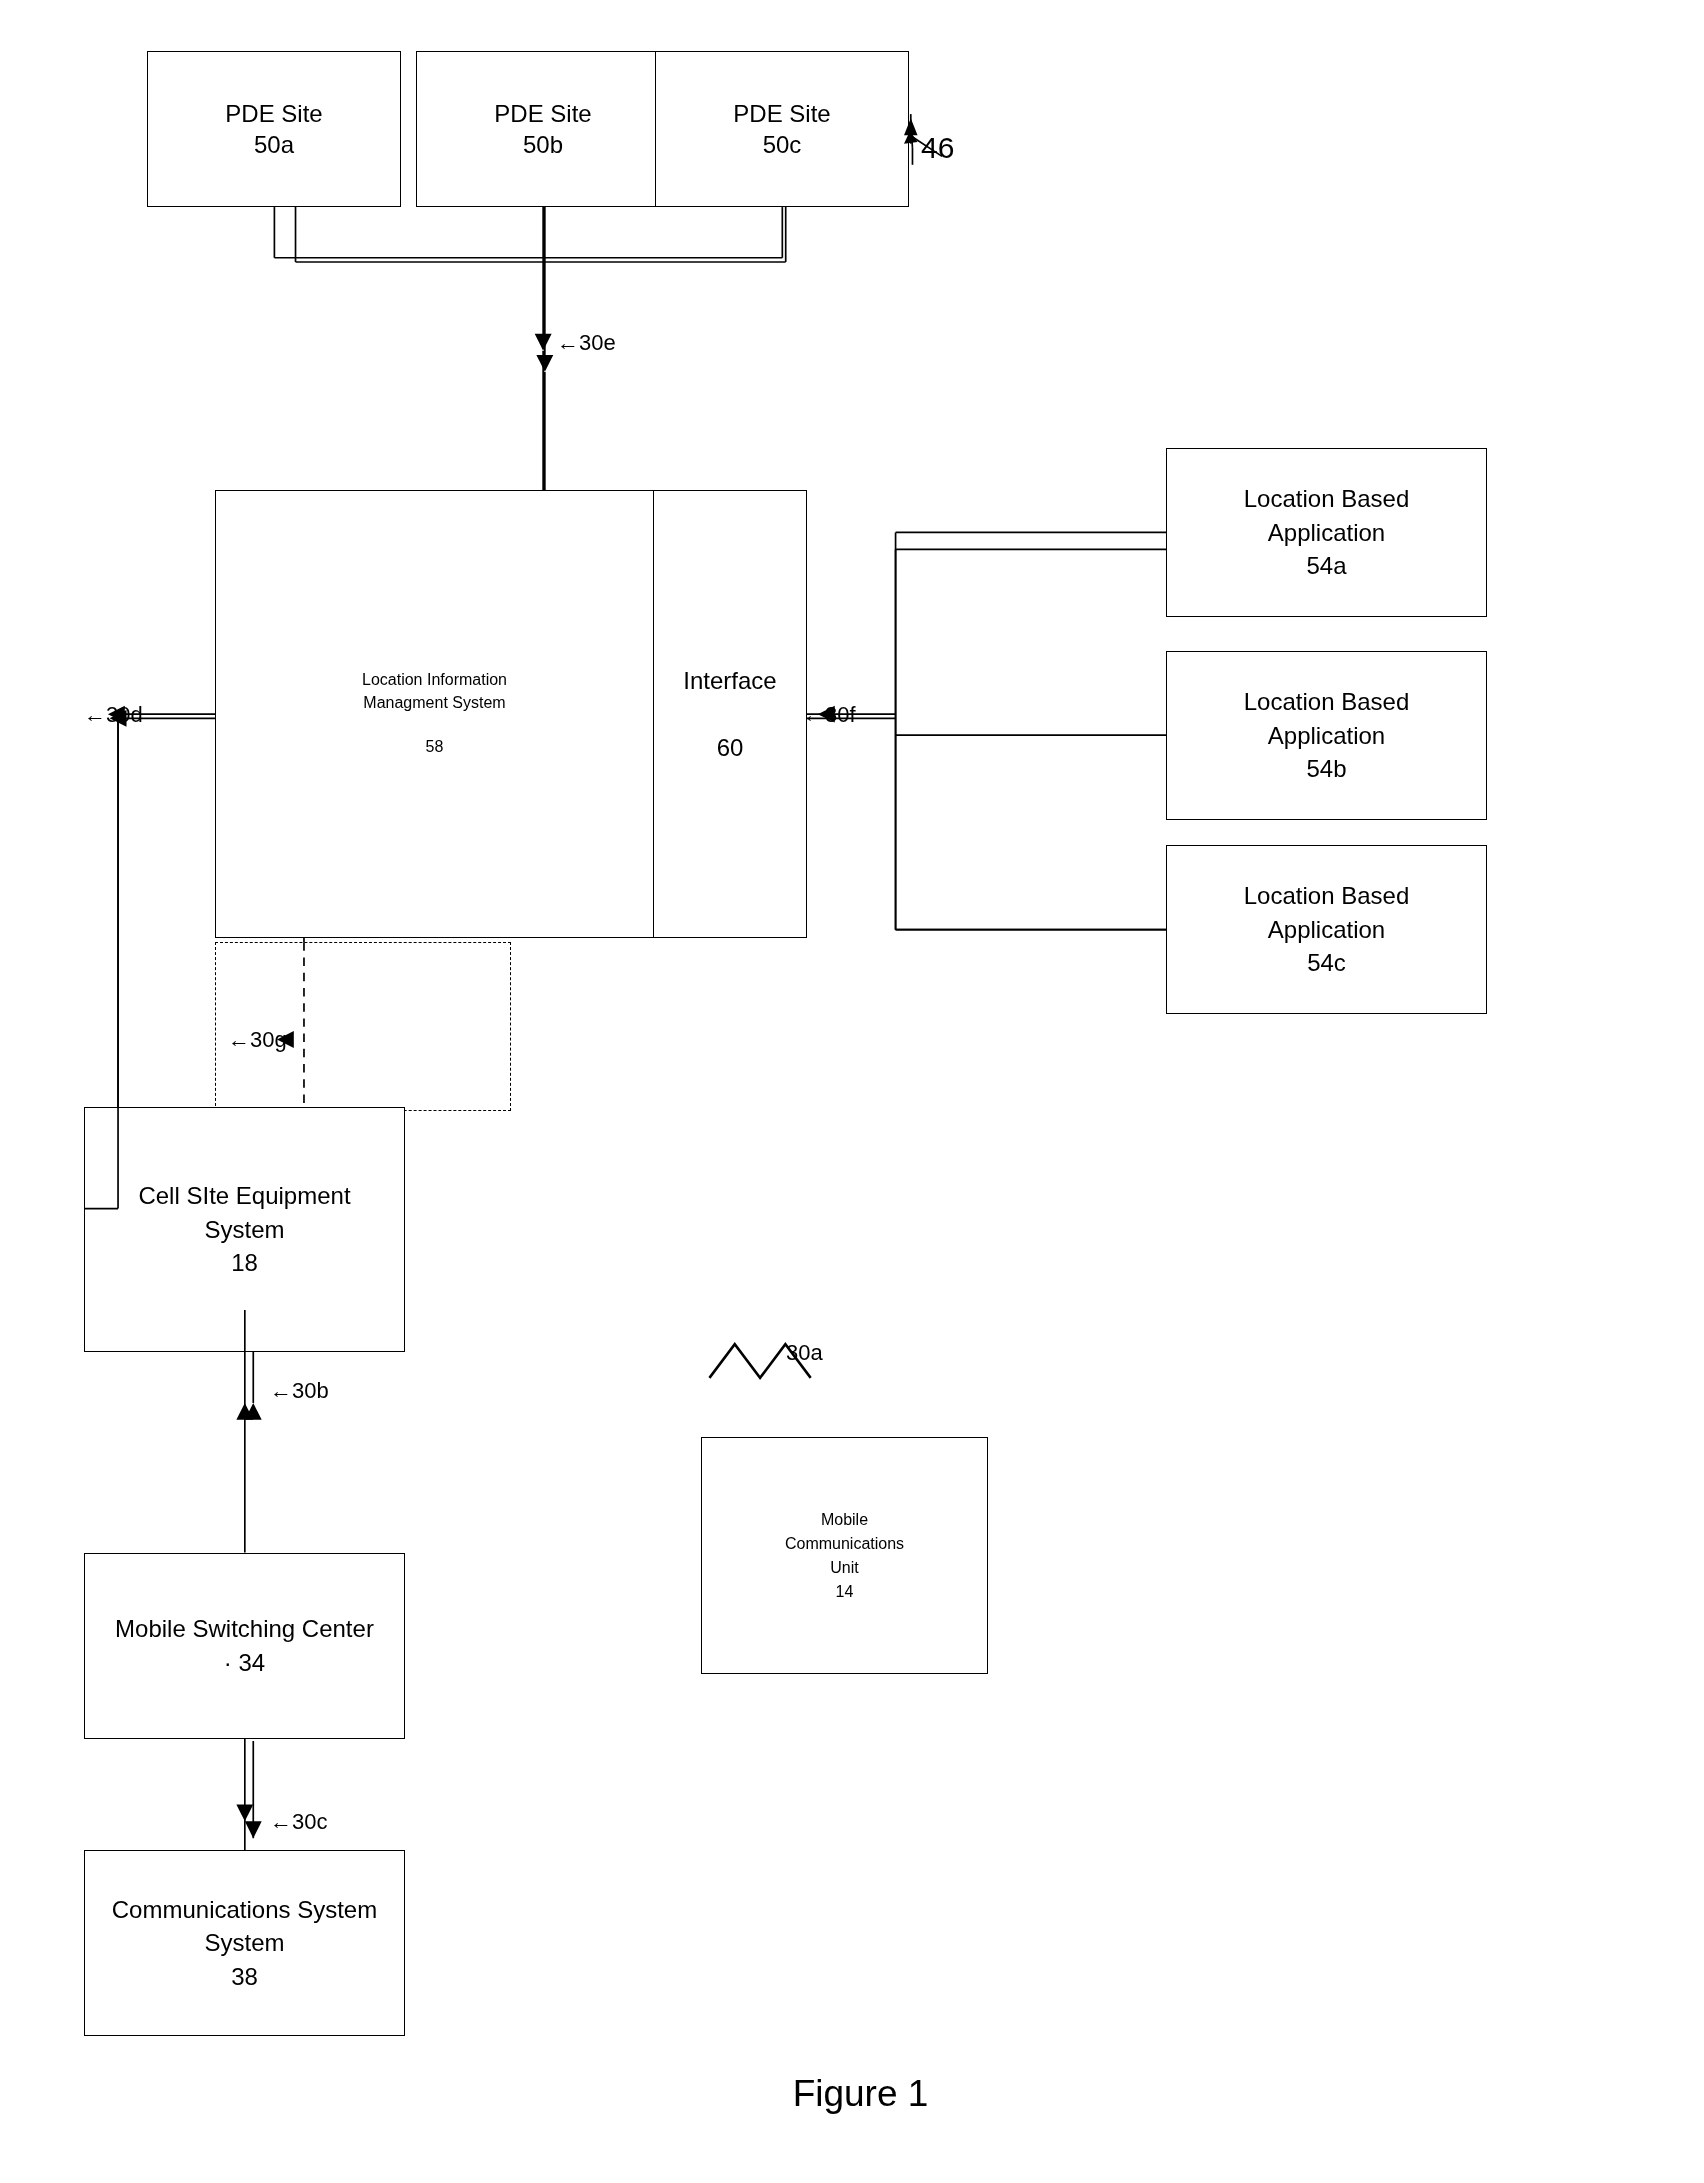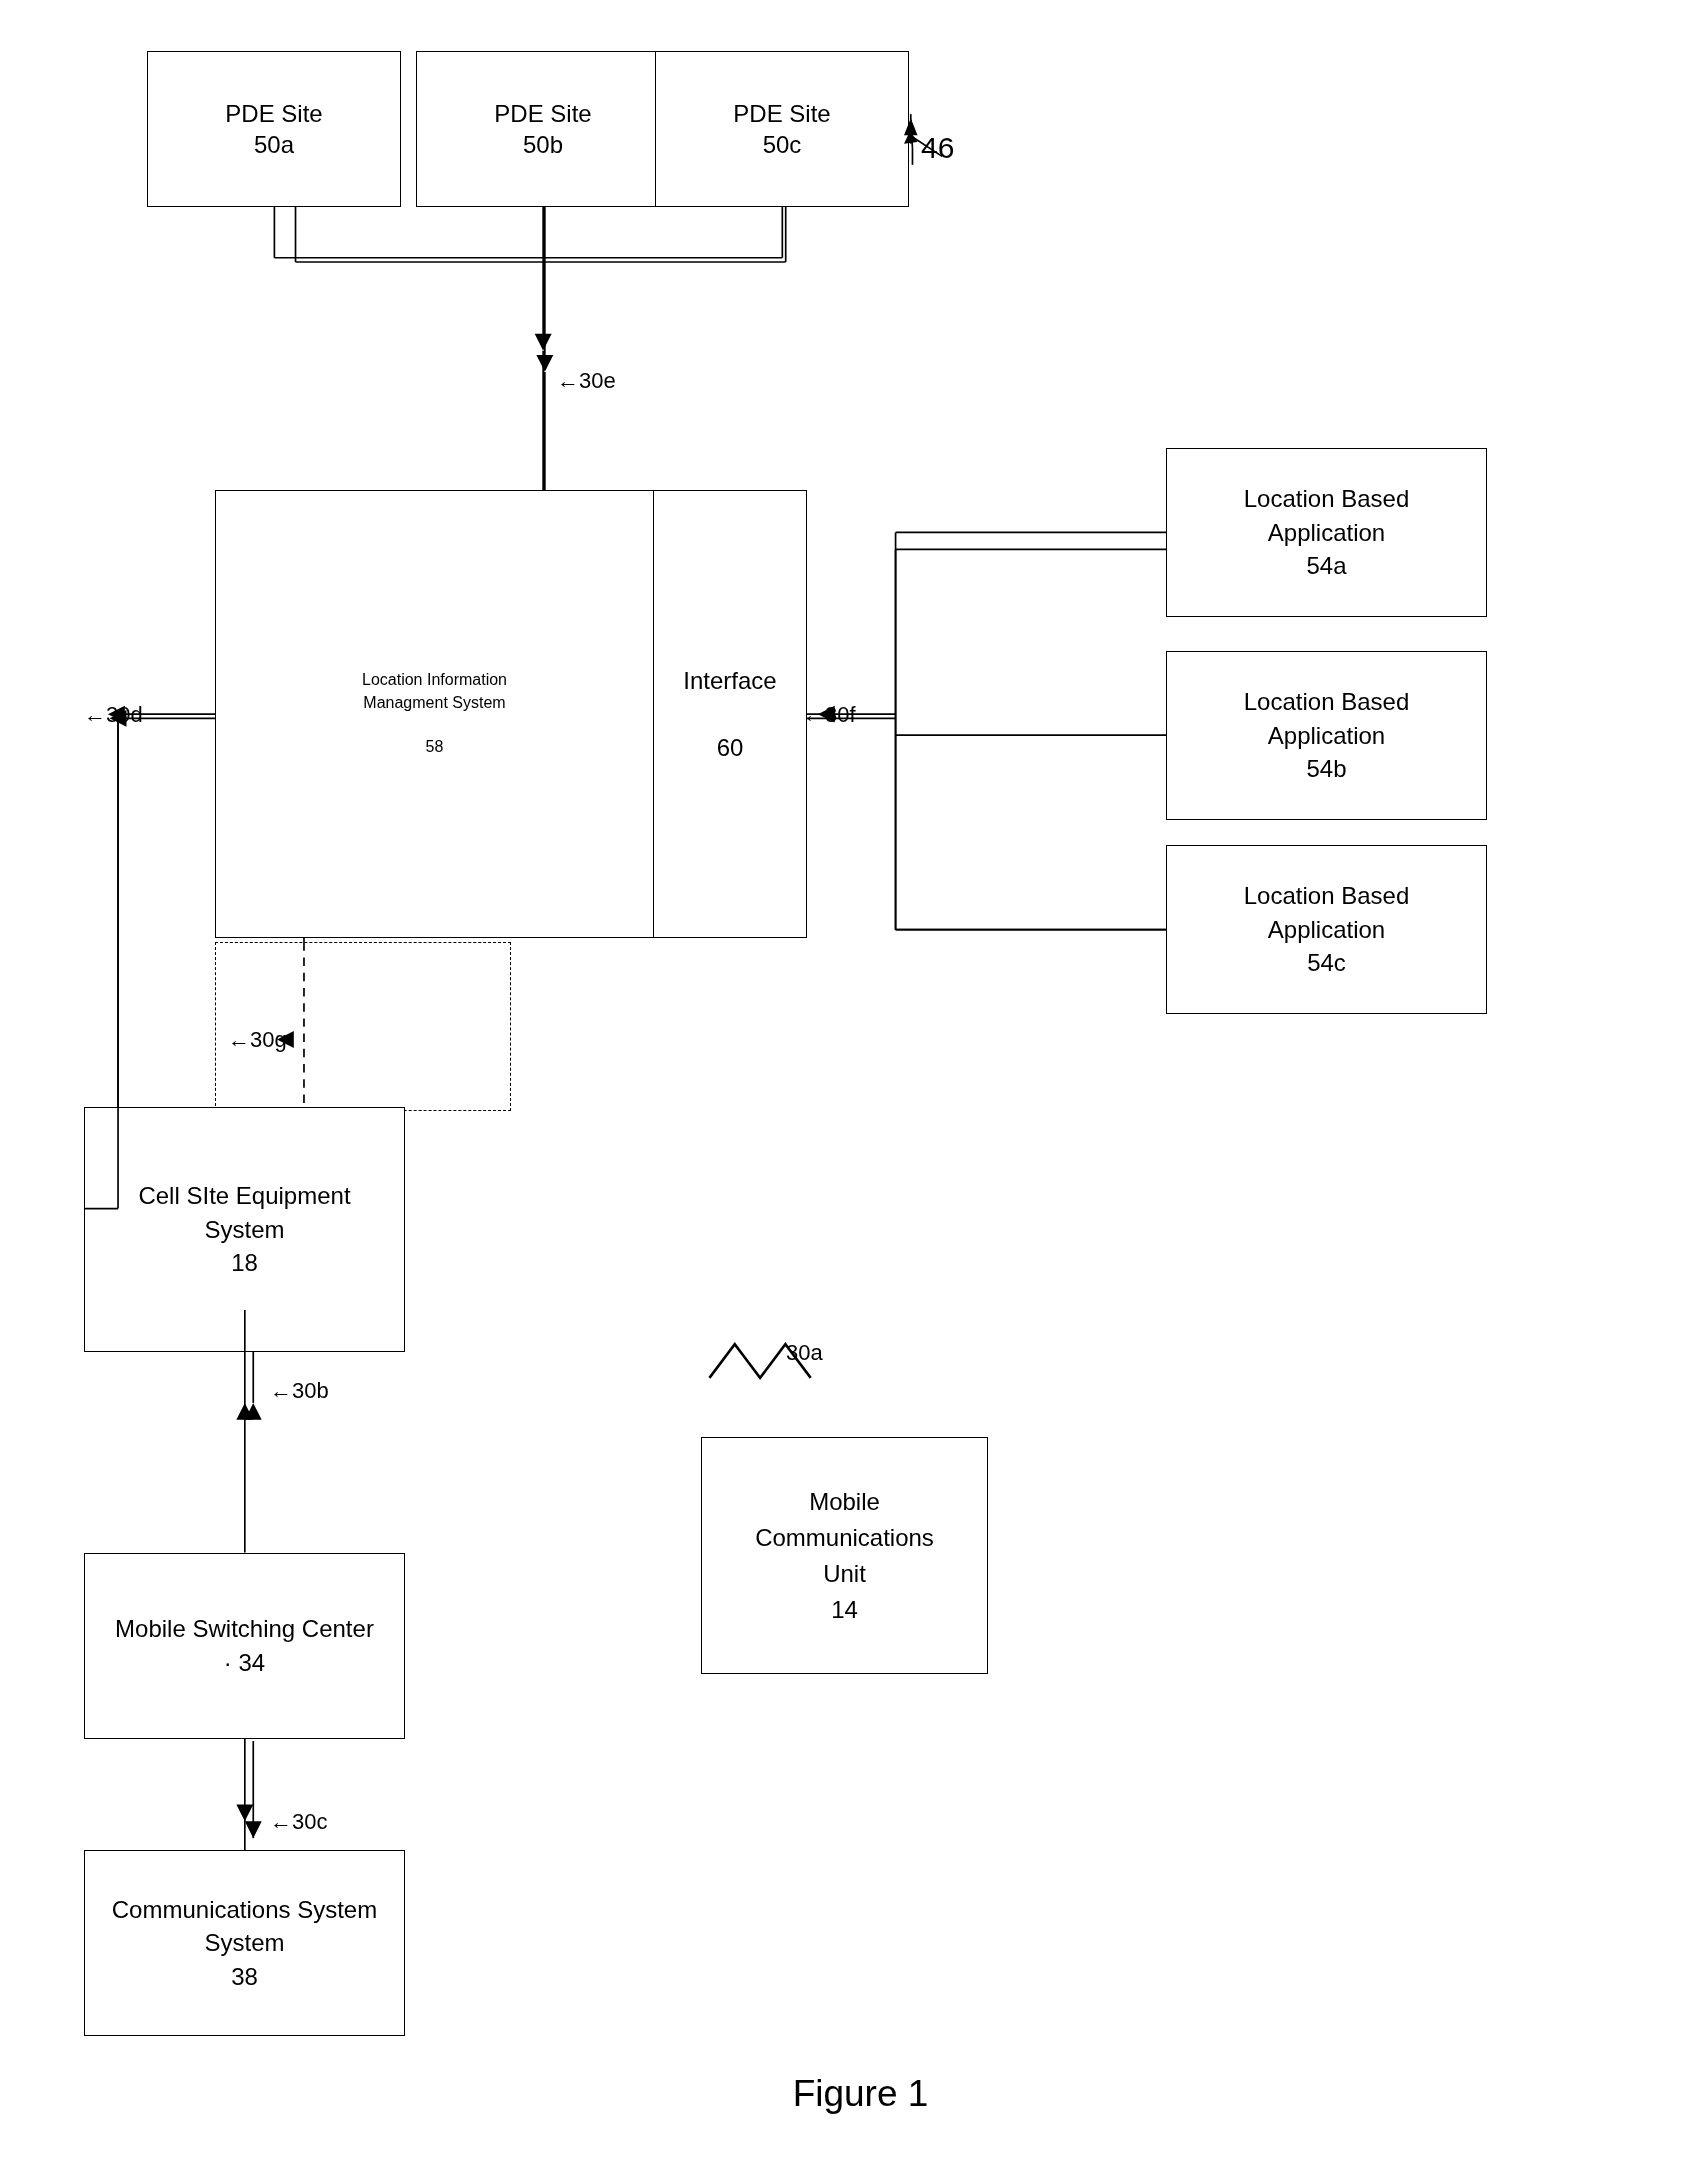--- a/index.html
+++ b/index.html
@@ -139,21 +139,21 @@
 
   <svg style="position:absolute;top:0;left:0;width:1705px;height:2183px;pointer-events:none;" viewBox="0 0 2017 2583" width="1705" height="2183">
     <line x1="1070" y1="175" x2="1070" y2="195" stroke="#000" stroke-width="2"></line>
     <line x1="1070" y1="175" x2="1068" y2="145" stroke="#000" stroke-width="2"></line>
     <polygon points="1068,140 1060,160 1076,160" fill="#000"></polygon>
 
     <line x1="1068" y1="170" x2="1068" y2="135" stroke="#000" stroke-width="2"></line>
     <line x1="1068" y1="135" x2="1065" y2="100" stroke="#000" stroke-width="0"></line>
   </svg>
 
-  <div class="arrow-label" style="left:549px; top:330px;margin-top:38px;">
+  <div class="arrow-label" style="left:549px; top:330px;">
     <span>←30e</span>
   </div>
 
   <div class="box" style="left:207px; top:490px; width:592px; height:448px; flex-direction:row; align-items:stretch; justify-content:flex-start;">
 
     <div style="flex:1; display:flex; flex-direction:column; align-items:center; justify-content:center; border-right:1.7px solid #000; padding:17px;">
       <span style="font-size:16px; text-align:center; line-height:1.4;">
         <span>Location Information</span><br>
         <span>Managment System</span><br><br>
         <span>58</span>
@@ -232,21 +232,21 @@
 
   <div class="box" style="left:76px; top:1850px; width:321px; height:186px;">
     <span style="font-size:24px; line-height:1.4;">
       <span>Communications System</span><br>
       <span>System</span><br>
       <span>38</span>
     </span>
   </div>
 
   <div class="box" style="left:693px; top:1437px; width:287px; height:237px;">
-    <span style="font-size:24px; line-height:1.5;">
+    <span style="font-size:16px; line-height:1.5;">
       <span>Mobile</span><br>
       <span>Communications</span><br>
       <span>Unit</span><br>
       <span>14</span>
     </span>
   </div>
 
   <div class="label" style="left:693px; top:1327px; font-size:25px;text-align:right;">
     <svg width="135" height="68" viewBox="0 0 160 80">
       <polyline points="10,60 40,20 70,60 100,20 130,60" stroke="#000" stroke-width="3" fill="none"></polyline>

